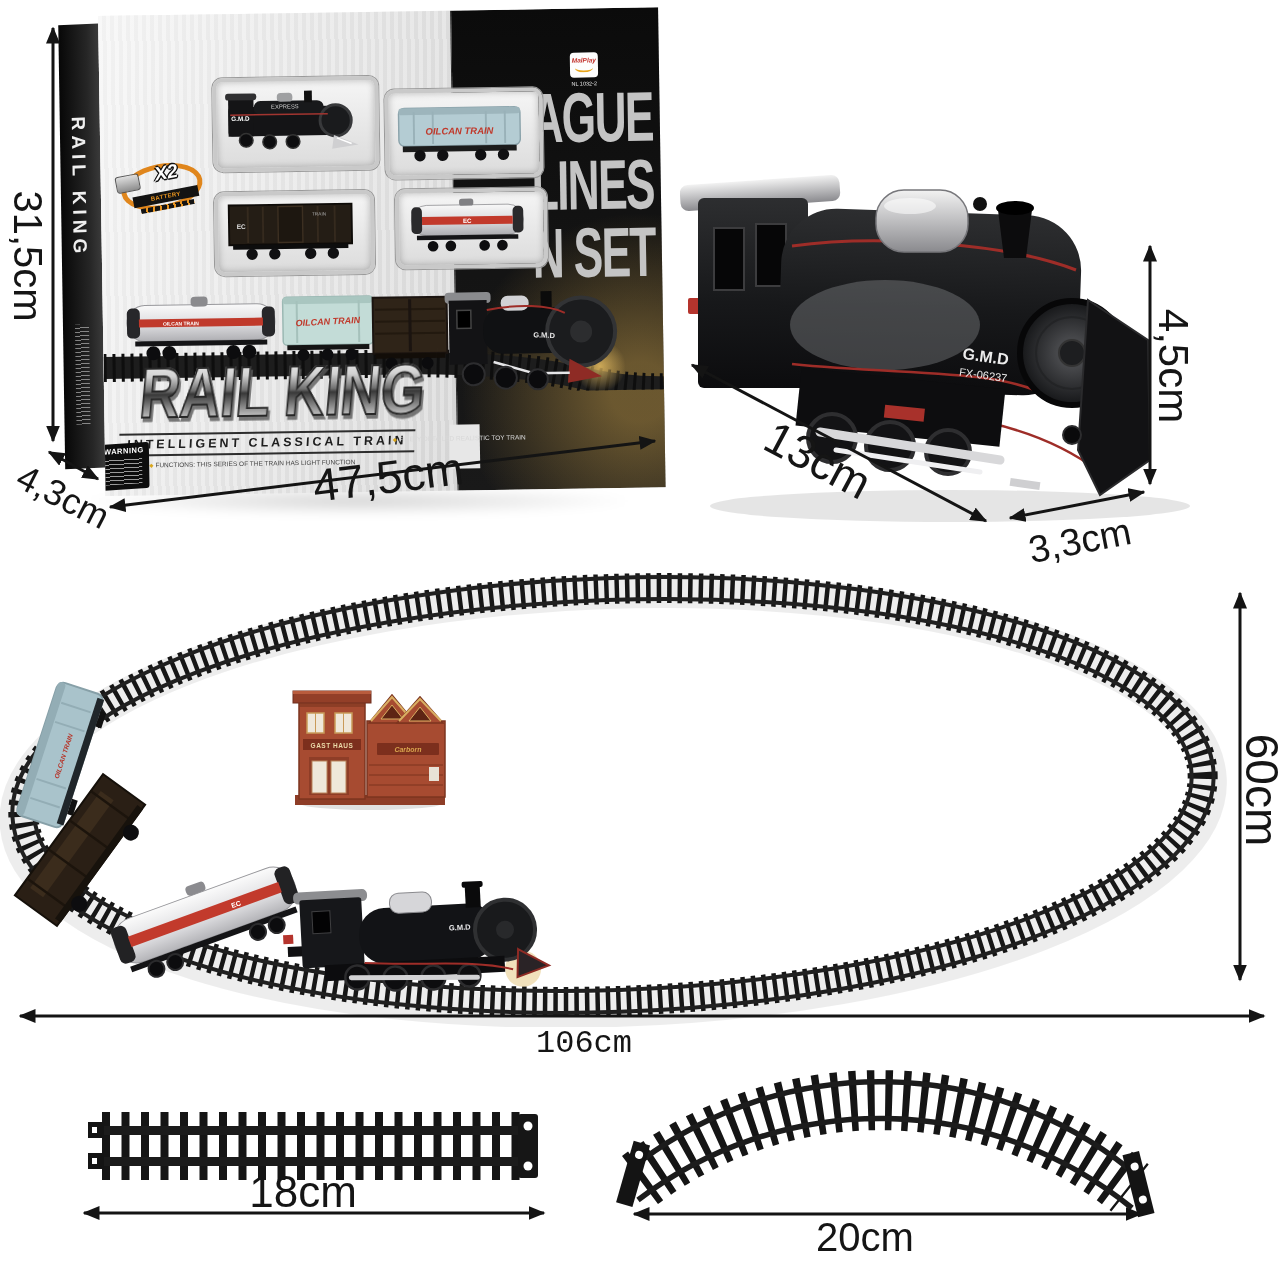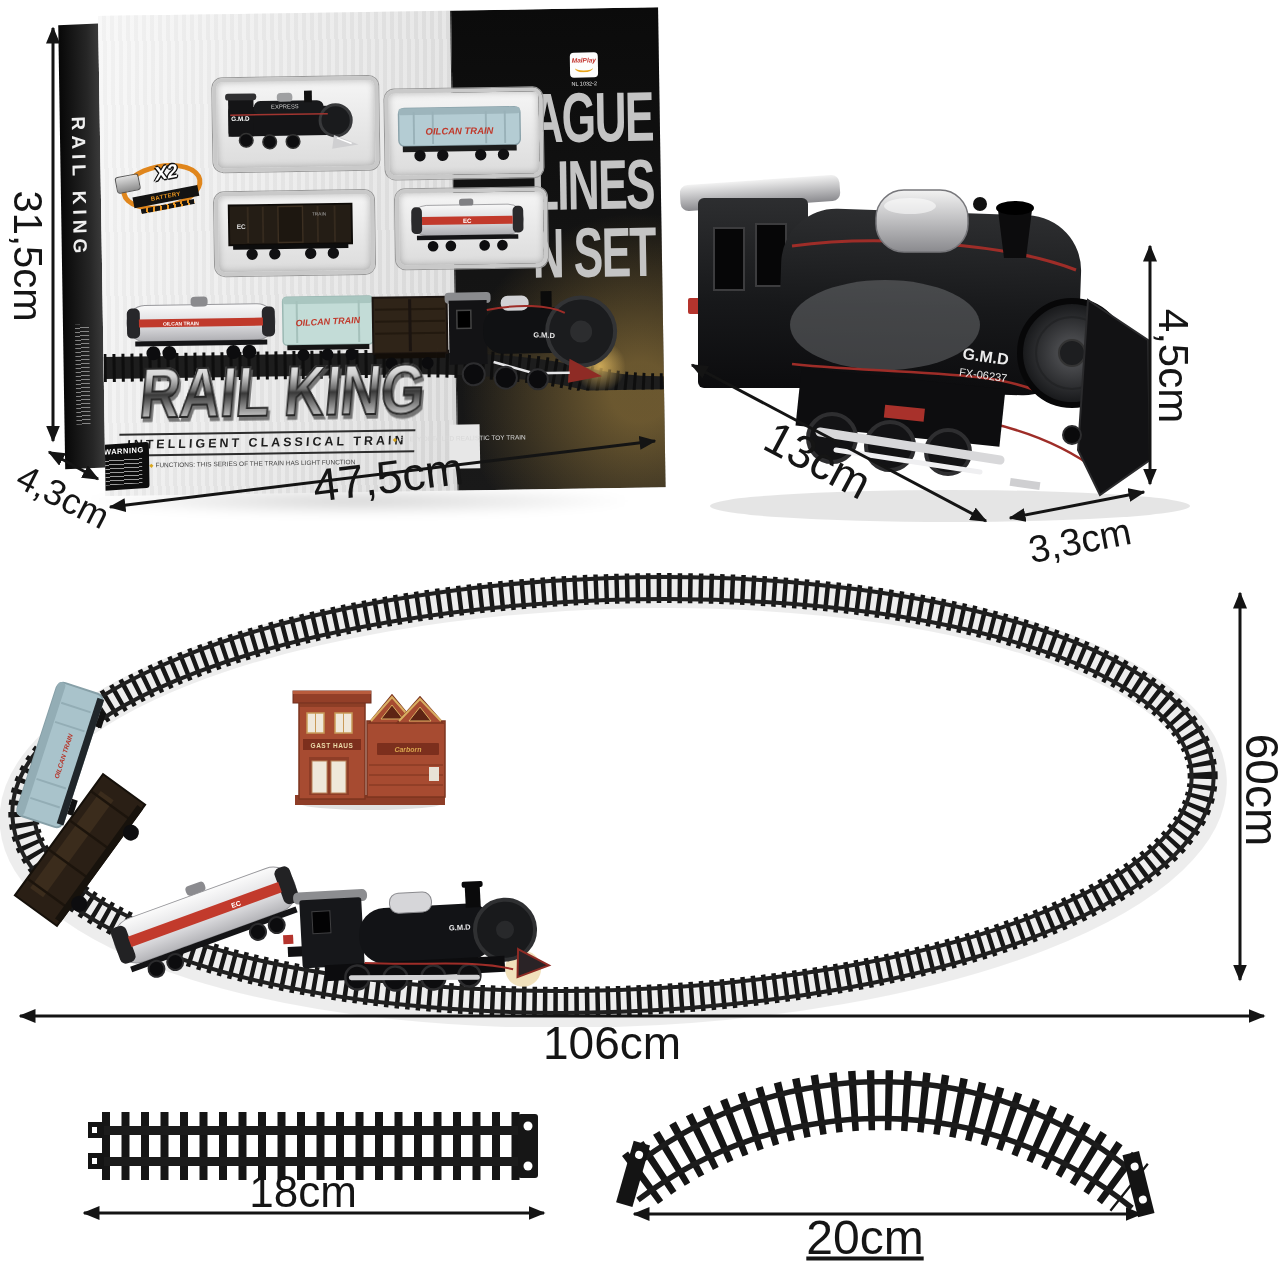--- a/index.html
+++ b/index.html
@@ -472,17 +472,17 @@
     <line x1="634" y1="1214" x2="1141" y2="1214" stroke="#141414" stroke-width="3" marker-start="url(#ah)" marker-end="url(#ah)"></line>
   </svg>
 
   <div class="dim" style="left:27px;top:256px;font-size:40px;transform:translate(-50%,-50%) rotate(90deg);">31,5cm</div>
   <div class="dim" style="left:388px;top:477px;font-size:46px;transform:translate(-50%,-50%) rotate(-7deg);">47,5cm</div>
   <div class="dim" style="left:63px;top:497px;font-size:36px;transform:translate(-50%,-50%) rotate(27deg);">4,3cm</div>
   <div class="dim" style="left:818px;top:460px;font-size:46px;transform:translate(-50%,-50%) rotate(28deg);">13cm</div>
   <div class="dim" style="left:1173px;top:366px;font-size:42px;transform:translate(-50%,-50%) rotate(90deg);">4,5cm</div>
   <div class="dim" style="left:1080px;top:541px;font-size:38px;transform:translate(-50%,-50%) rotate(-11deg);">3,3cm</div>
   <div class="dim" style="left:1262px;top:790px;font-size:46px;transform:translate(-50%,-50%) rotate(90deg);">60cm</div>
-  <div class="dim" style="left:612px;top:1043px;font-size:46px;transform:translate(-50%,-50%);">106cm</div>
+  <div class="dim" style="left:584px;top:1043px;font-size:32px;transform:translate(-50%,-50%);font-family:Liberation Mono, monospace;">106cm</div>
   <div class="dim" style="left:303px;top:1192px;font-size:44px;transform:translate(-50%,-50%);">18cm</div>
-  <div class="dim" style="left:865px;top:1237px;font-size:48px;transform:translate(-50%,-50%);text-decoration:underline;">20cm</div>
+  <div class="dim" style="left:865px;top:1237px;font-size:40px;transform:translate(-50%,-50%);">20cm</div>
 
 </div>
 
 </body></html>

